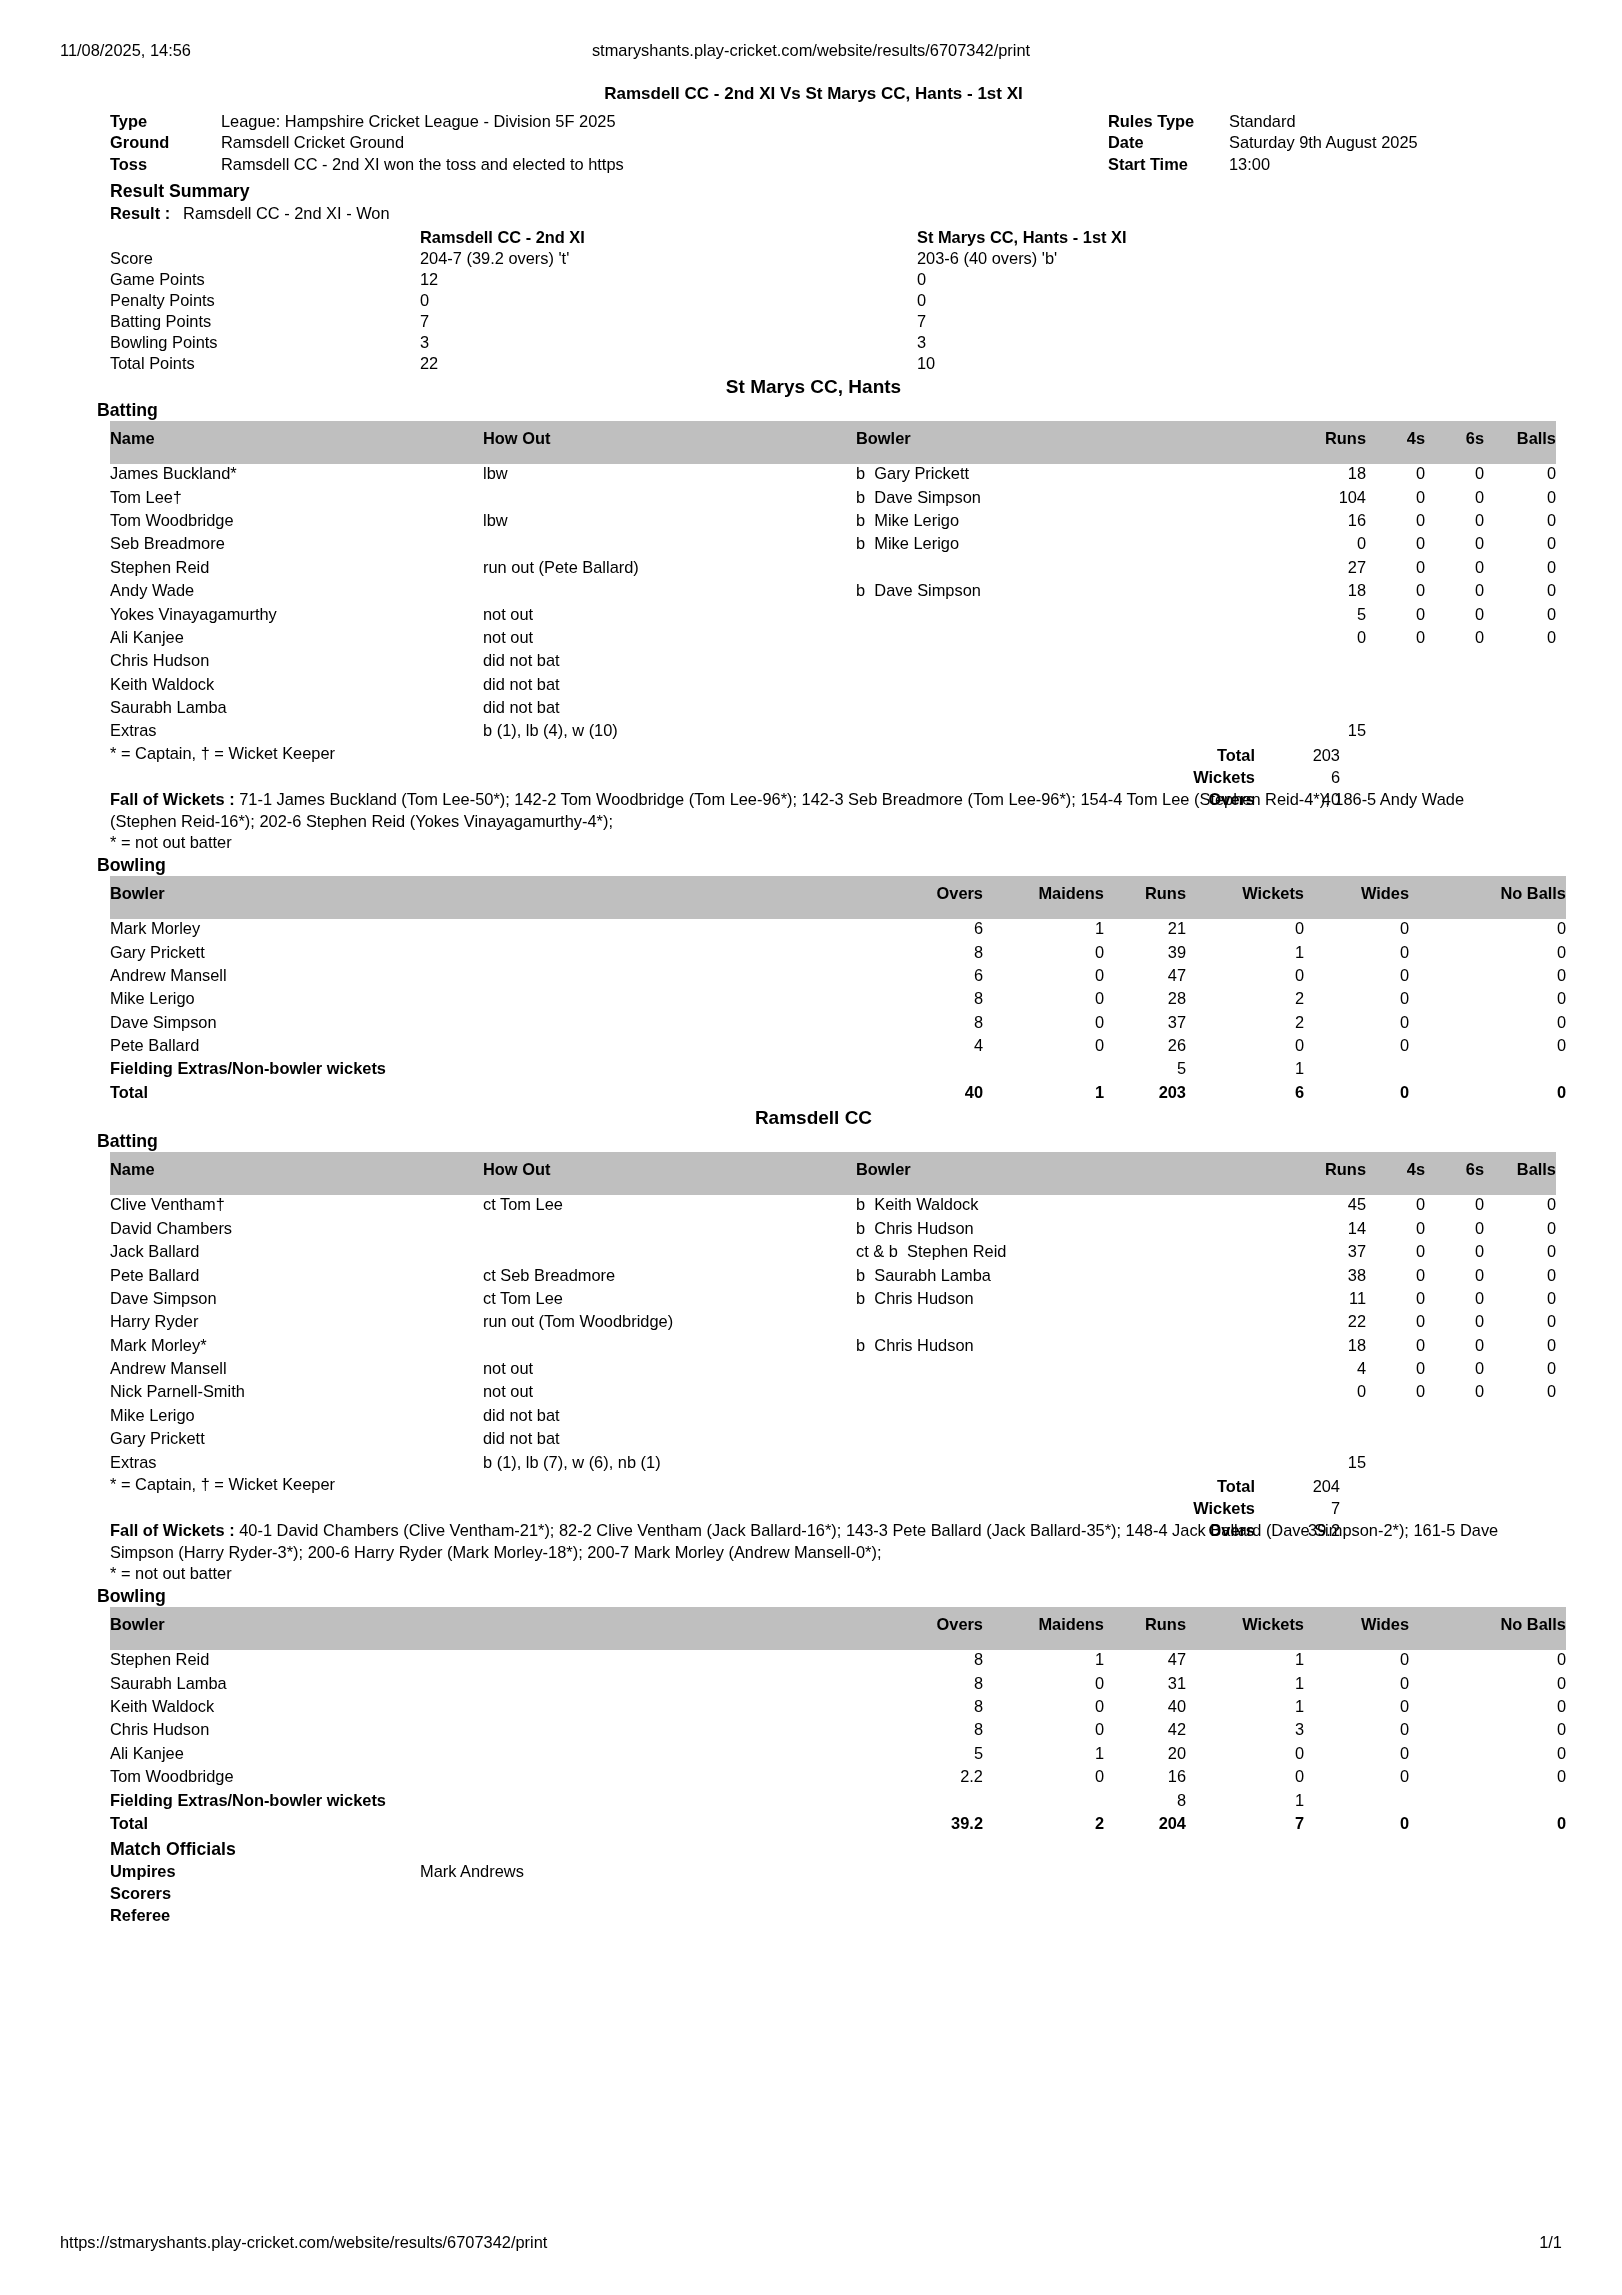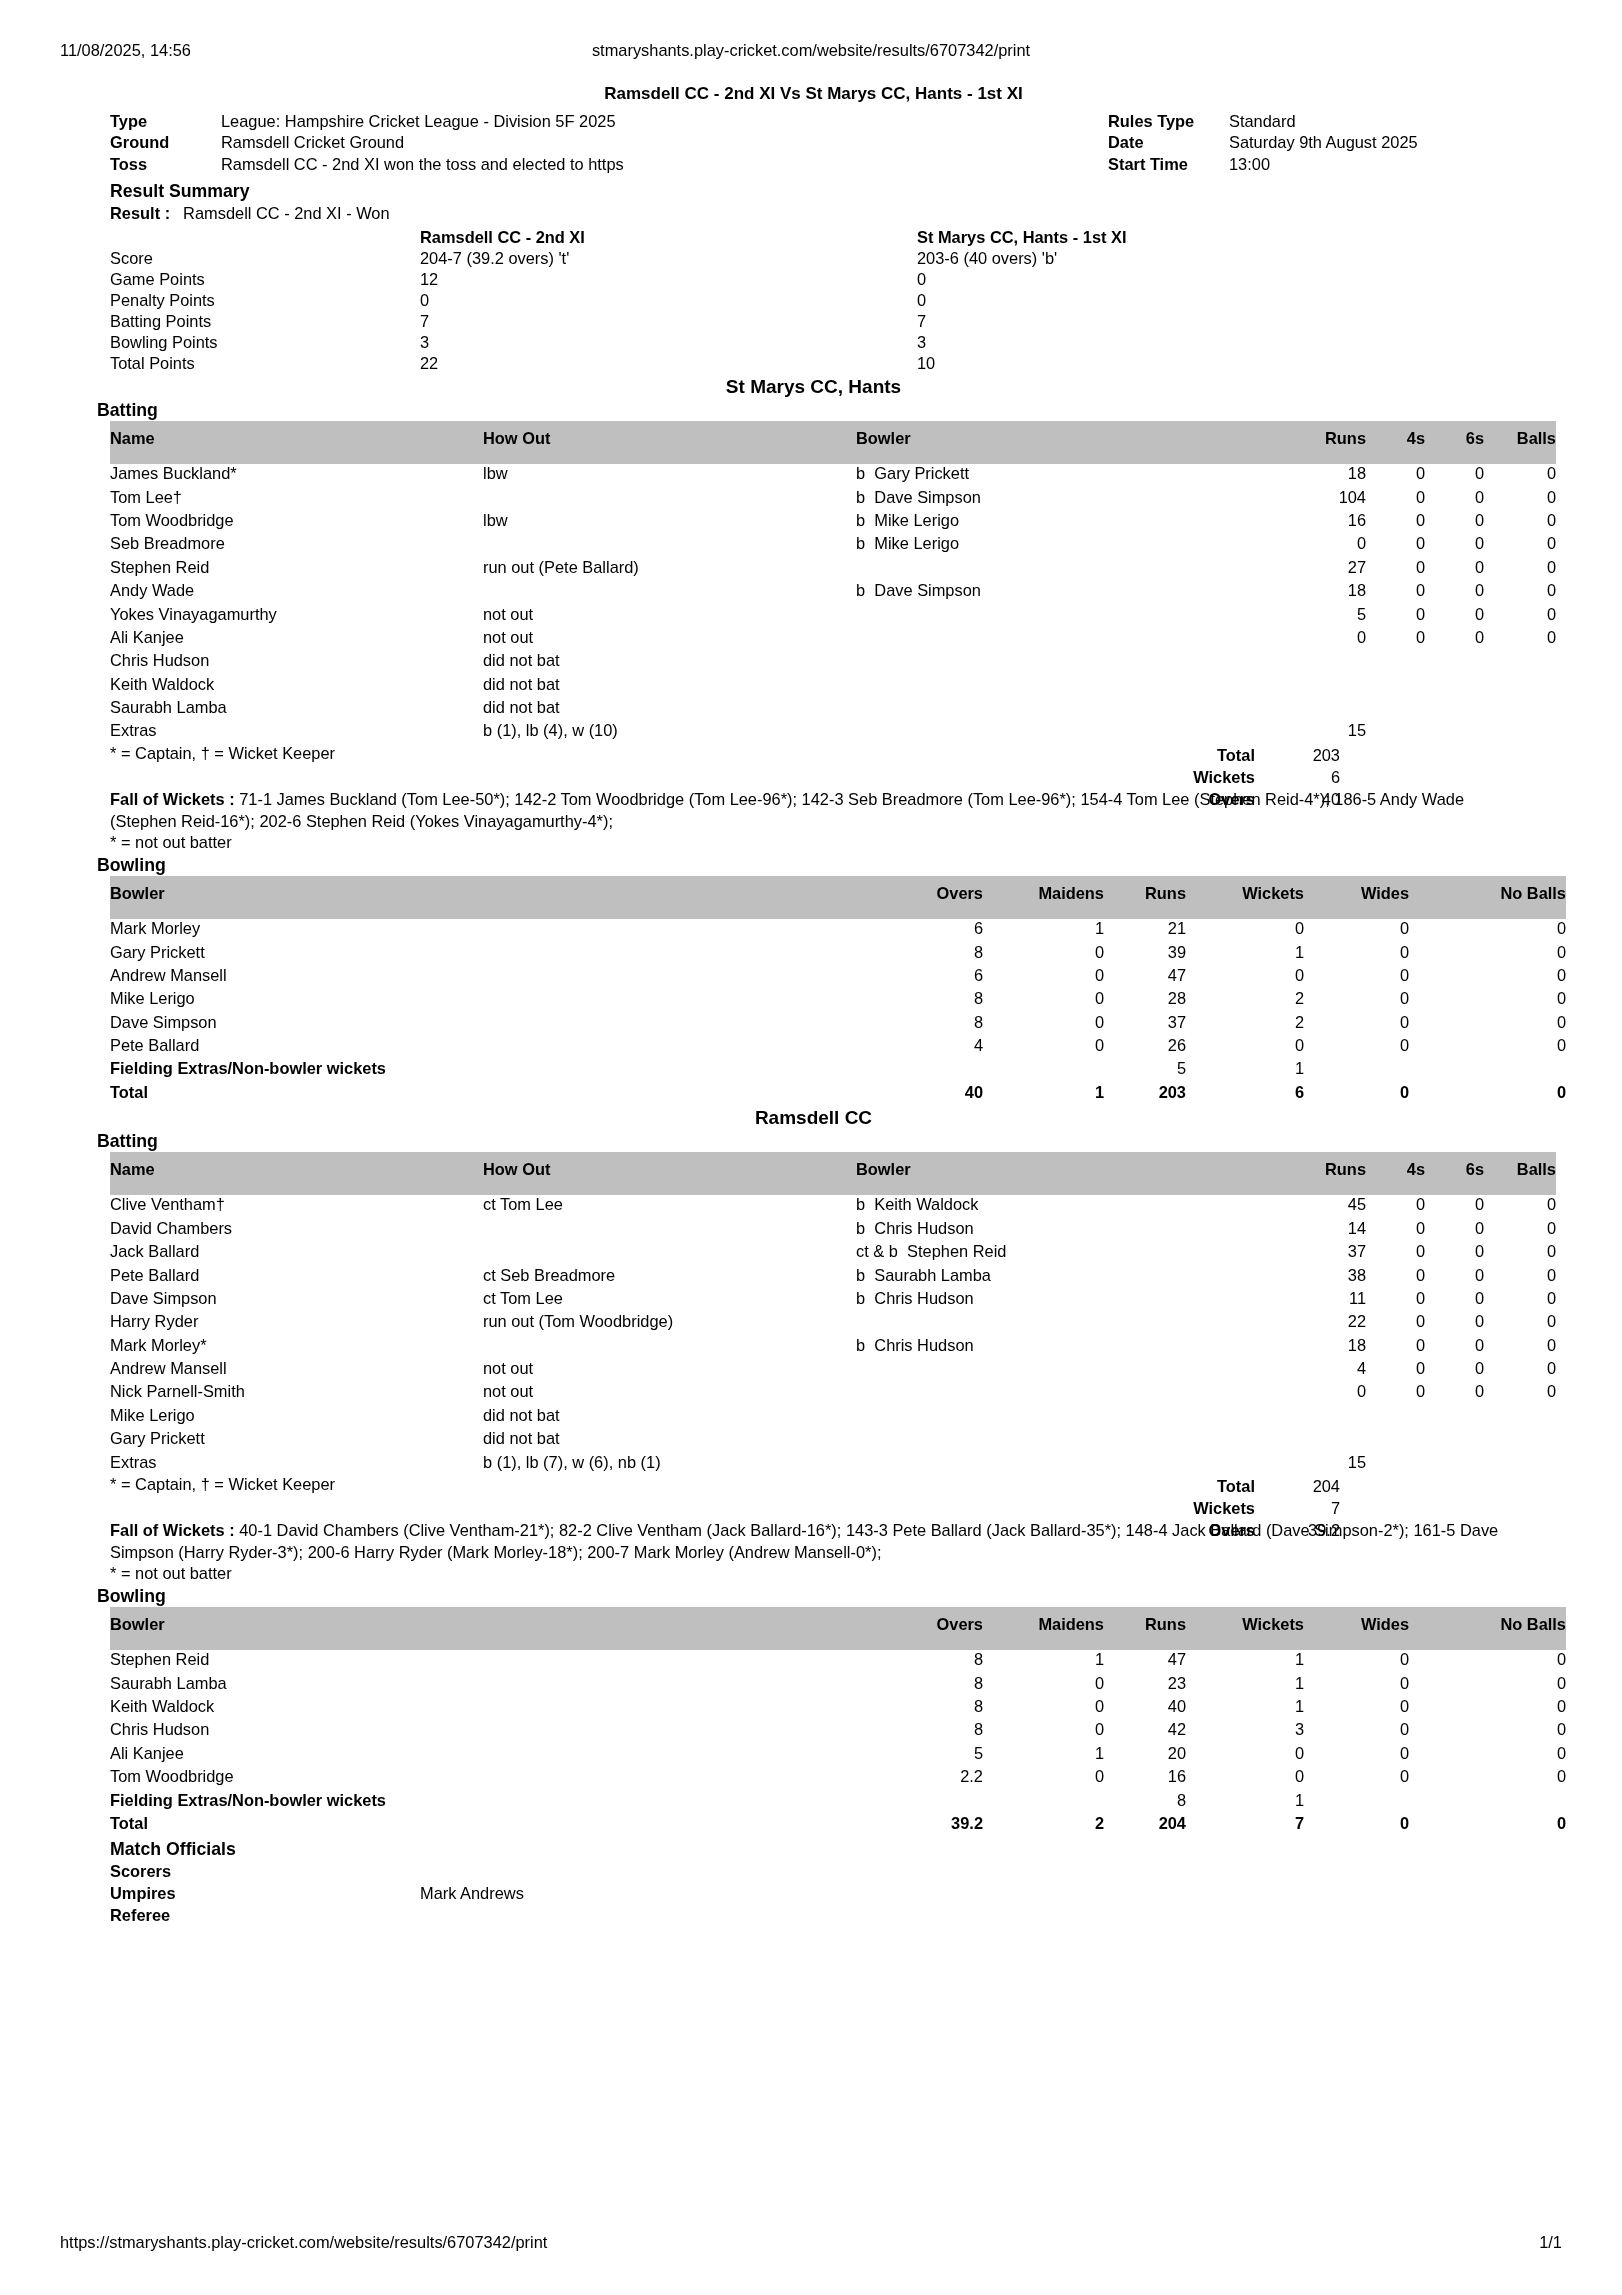--- a/index.html
+++ b/index.html
@@ -765,21 +765,21 @@
             <td class="num">1</td>
             <td class="num">47</td>
             <td class="num">1</td>
             <td class="num">0</td>
             <td class="num">0</td>
           </tr>
           <tr>
             <td>Saurabh Lamba</td>
             <td class="num">8</td>
             <td class="num">0</td>
-            <td class="num">23</td>
+            <td class="num">31</td>
             <td class="num">1</td>
             <td class="num">0</td>
             <td class="num">0</td>
           </tr>
           <tr>
             <td>Keith Waldock</td>
             <td class="num">8</td>
             <td class="num">0</td>
             <td class="num">40</td>
             <td class="num">1</td>
@@ -830,26 +830,26 @@
             <td class="num">7</td>
             <td class="num">0</td>
             <td class="num">0</td>
           </tr>
         </tbody>
     </table>
 
     <div class="sub-head" style="margin-left:0;">Match Officials</div>
     <div class="officials">
       <div class="orow">
+        <span class="olbl">Umpires</span>
+        <span class="oval">Mark Andrews</span>
+      </div>
+      <div class="orow">
         <span class="olbl">Scorers</span>
         <span class="oval"></span>
-      </div>
-      <div class="orow">
-        <span class="olbl">Umpires</span>
-        <span class="oval">Mark Andrews</span>
       </div>
       <div class="orow">
         <span class="olbl">Referee</span>
         <span class="oval"></span>
       </div>
     </div>
 
   </div>
 
   <div class="print-foot">

